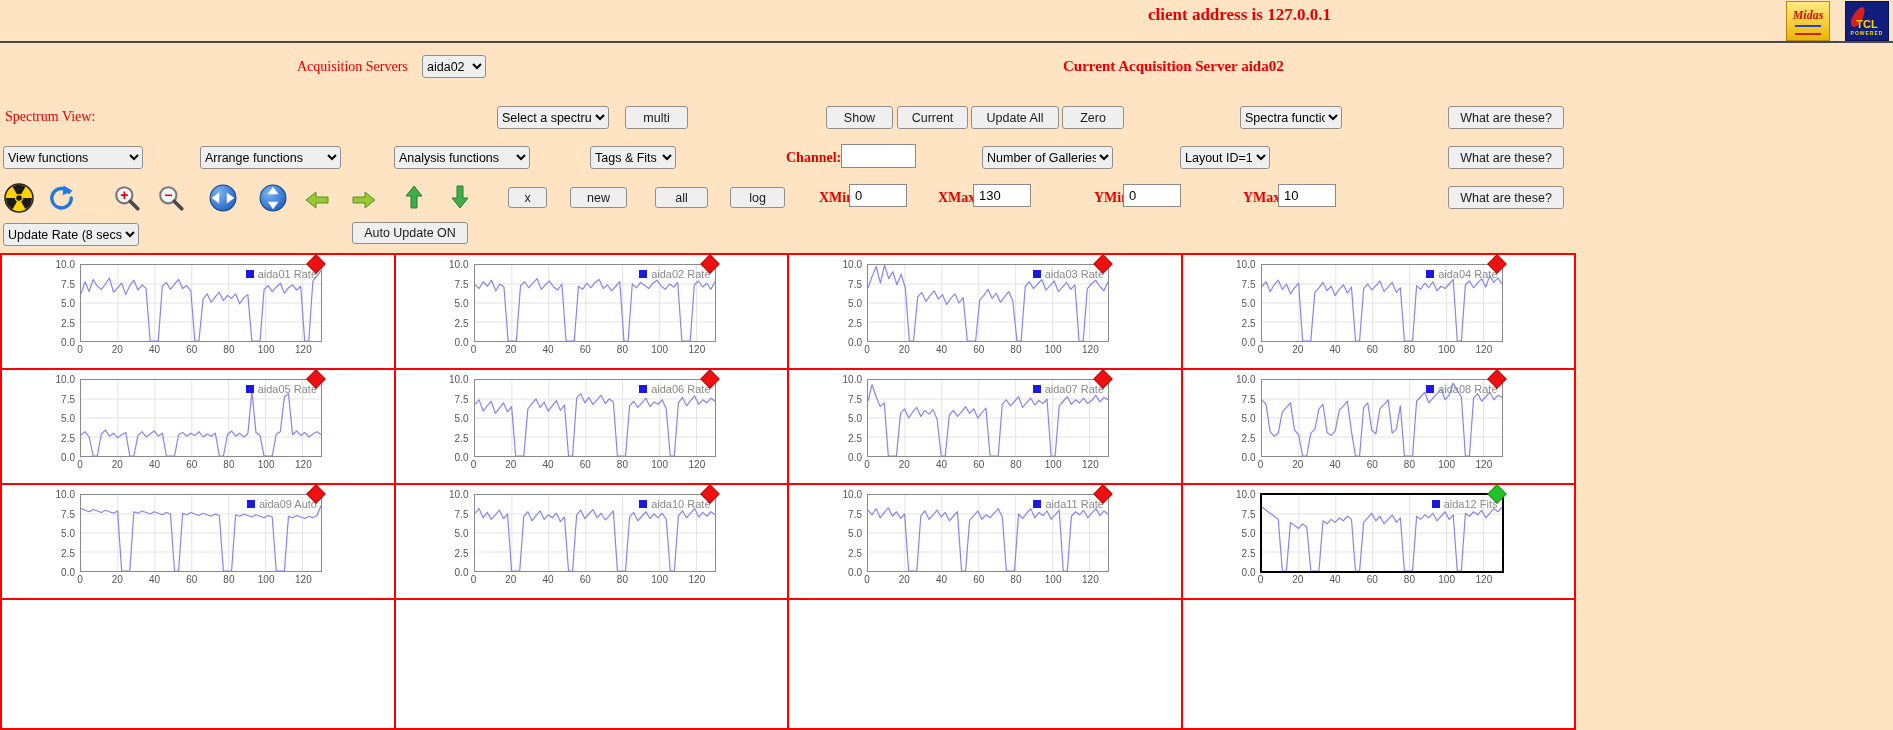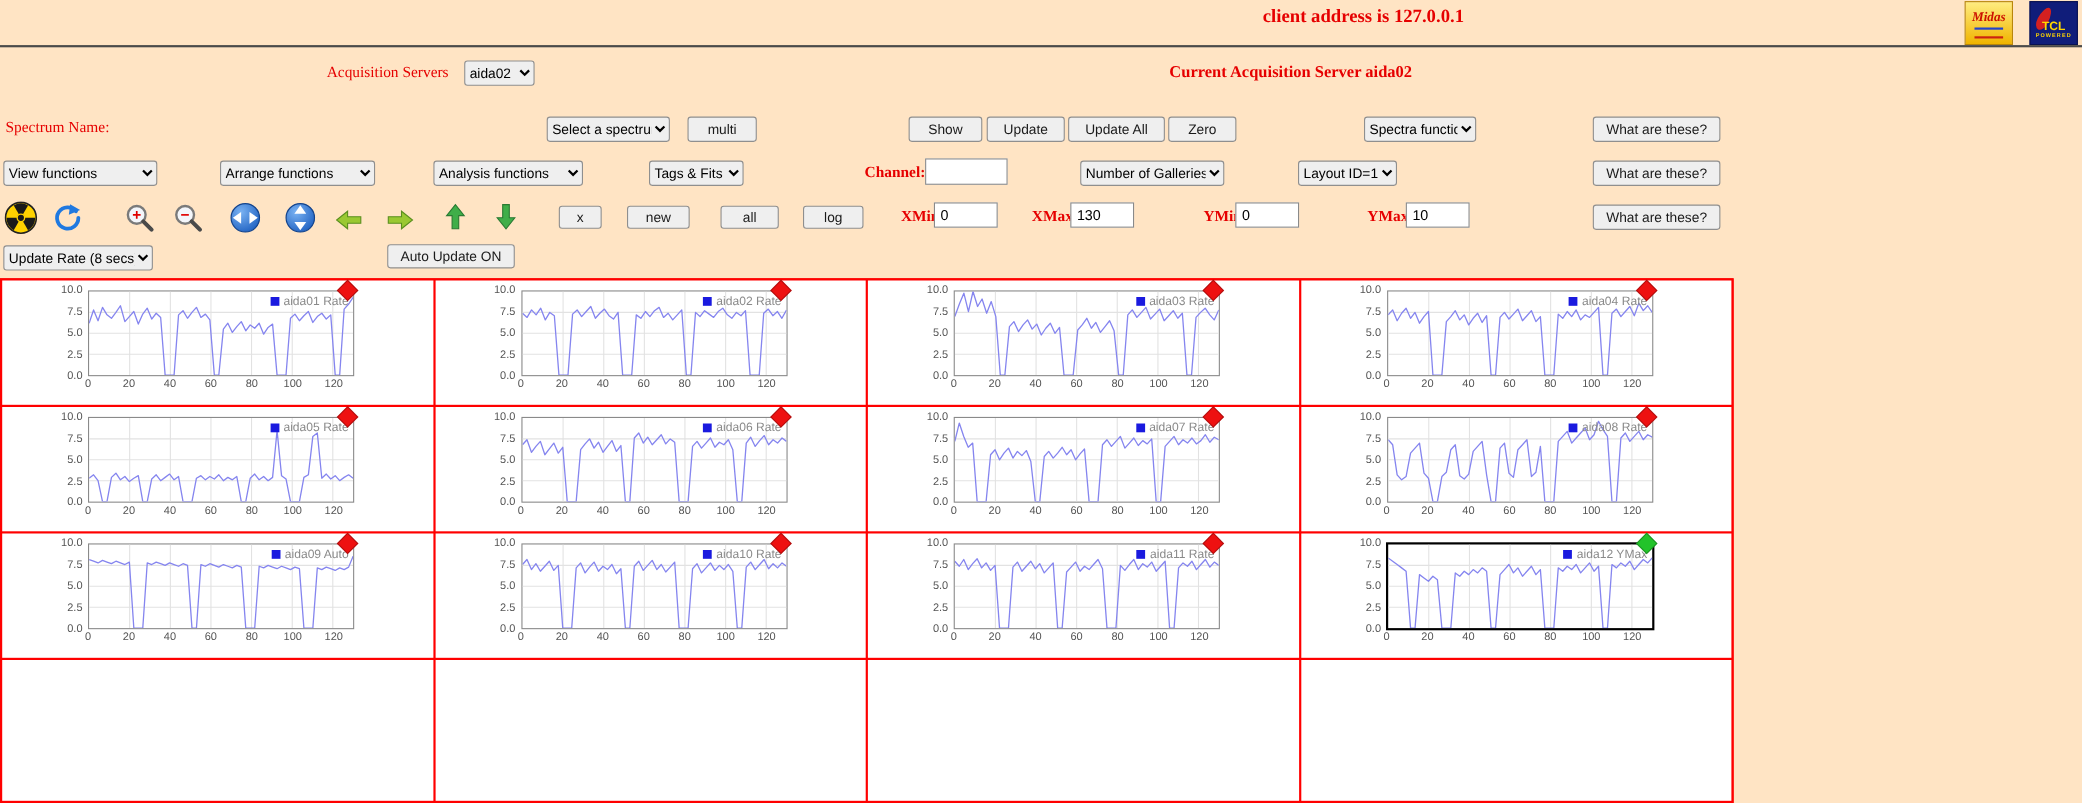--- a/index.html
+++ b/index.html
@@ -59,27 +59,27 @@
     <span class="tcl-bottom">POWERED</span>
   </div>
   <div class="abs hr1"></div>
 
   <div class="abs redlbl" style="left:297px;top:59px;">Acquisition Servers</div>
   <select class="abs" style="left:422px;top:55px;width:64px;">
     <option>aida02</option>
   </select>
   <div class="abs redlbl bold" style="left:1063px;top:58px;font-size:15px;">Current Acquisition Server aida02</div>
 
-  <div class="abs redlbl" style="left:5px;top:109px;">Spectrum Name:</div>
+  <div class="abs redlbl" style="left:5px;top:109px;">Spectrum View:</div>
   <select class="abs" style="left:497px;top:106px;width:112px;">
     <option>Select a spectrum</option>
   </select>
   <button class="abs" style="left:625px;top:106px;width:63px;">multi</button>
   <button class="abs" style="left:826px;top:106px;width:67px;">Show</button>
-  <button class="abs" style="left:897px;top:106px;width:71px;">Update</button>
+  <button class="abs" style="left:897px;top:106px;width:71px;">Current</button>
   <button class="abs" style="left:971px;top:106px;width:88px;">Update All</button>
   <button class="abs" style="left:1062px;top:106px;width:62px;">Zero</button>
   <select class="abs" style="left:1240px;top:106px;width:102px;">
     <option>Spectra functions</option>
   </select>
   <button class="abs" style="left:1448px;top:106px;width:116px;">What are these?</button>
 
   <select class="abs" style="left:3px;top:146px;width:140px;">
     <option>View functions</option>
   </select>
@@ -547,21 +547,21 @@
             <span style="top: 75%;">2.5</span>
             <span style="top: 100%;">0.0</span>
           </div>
       <div class="plot selected">
         <svg viewBox="0 0 242 78" preserveAspectRatio="none">
           <path class="gridpath" d="M37.2,0V78M74.5,0V78M111.7,0V78M148.9,0V78M186.2,0V78M223.4,0V78M0,19.5H242M0,39.0H242M0,58.5H242"></path>
           <polyline class="trace" points="0.0,12.5 4.1,15.6 8.2,18.7 12.3,21.8 16.4,25.0 20.5,78.0 24.6,78.0 28.7,28.1 32.8,31.2 36.9,34.3 41.0,29.6 45.1,32.8 49.2,78.0 53.3,78.0 57.4,78.0 61.5,26.5 65.6,29.6 69.7,25.0 73.8,28.1 77.9,23.4 82.0,26.5 86.1,21.8 90.2,25.0 94.3,78.0 98.4,78.0 102.5,28.1 106.6,23.4 110.7,18.7 114.8,26.5 118.9,21.8 123.1,29.6 127.2,25.0 131.3,20.3 135.4,28.1 139.5,23.4 143.6,78.0 147.7,78.0 151.8,78.0 155.9,21.8 160.0,25.0 164.1,20.3 168.2,23.4 172.3,18.7 176.4,26.5 180.5,21.8 184.6,17.2 188.7,25.0 192.8,20.3 196.9,78.0 201.0,78.0 205.1,18.7 209.2,21.8 213.3,17.2 217.4,20.3 221.5,15.6 225.6,23.4 229.7,18.7 233.8,14.0 237.9,17.2 242.0,12.5" stroke="#8585ef"></polyline>
         </svg>
         <div class="legend">
           <span class="lgd-sq" style="background: rgb(26, 26, 223);"></span>
-          <span class="lgd-txt">aida12 YMax</span>
+          <span class="lgd-txt">aida12 Fits</span>
         </div>
         <div class="diamond" style="background: rgb(34, 195, 42);"></div>
       </div>
       <div class="xlabels">
             <span style="left: 0%;">0</span>
             <span style="left: 15.3846%;">20</span>
             <span style="left: 30.7692%;">40</span>
             <span style="left: 46.1538%;">60</span>
             <span style="left: 61.5385%;">80</span>
             <span style="left: 76.9231%;">100</span>

